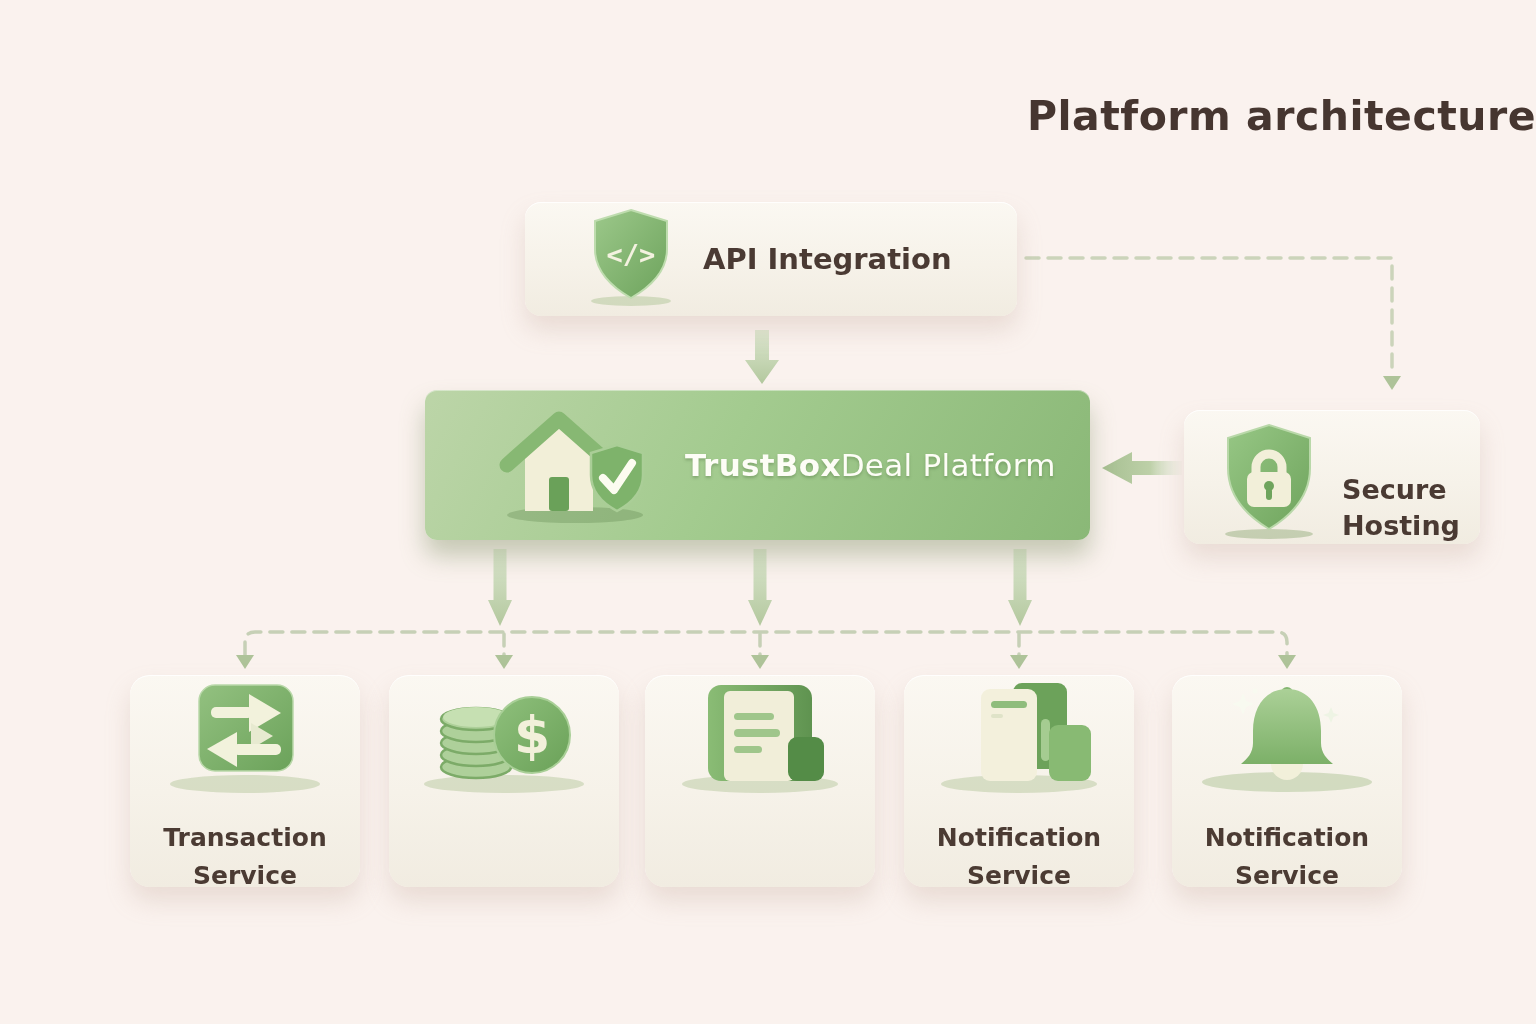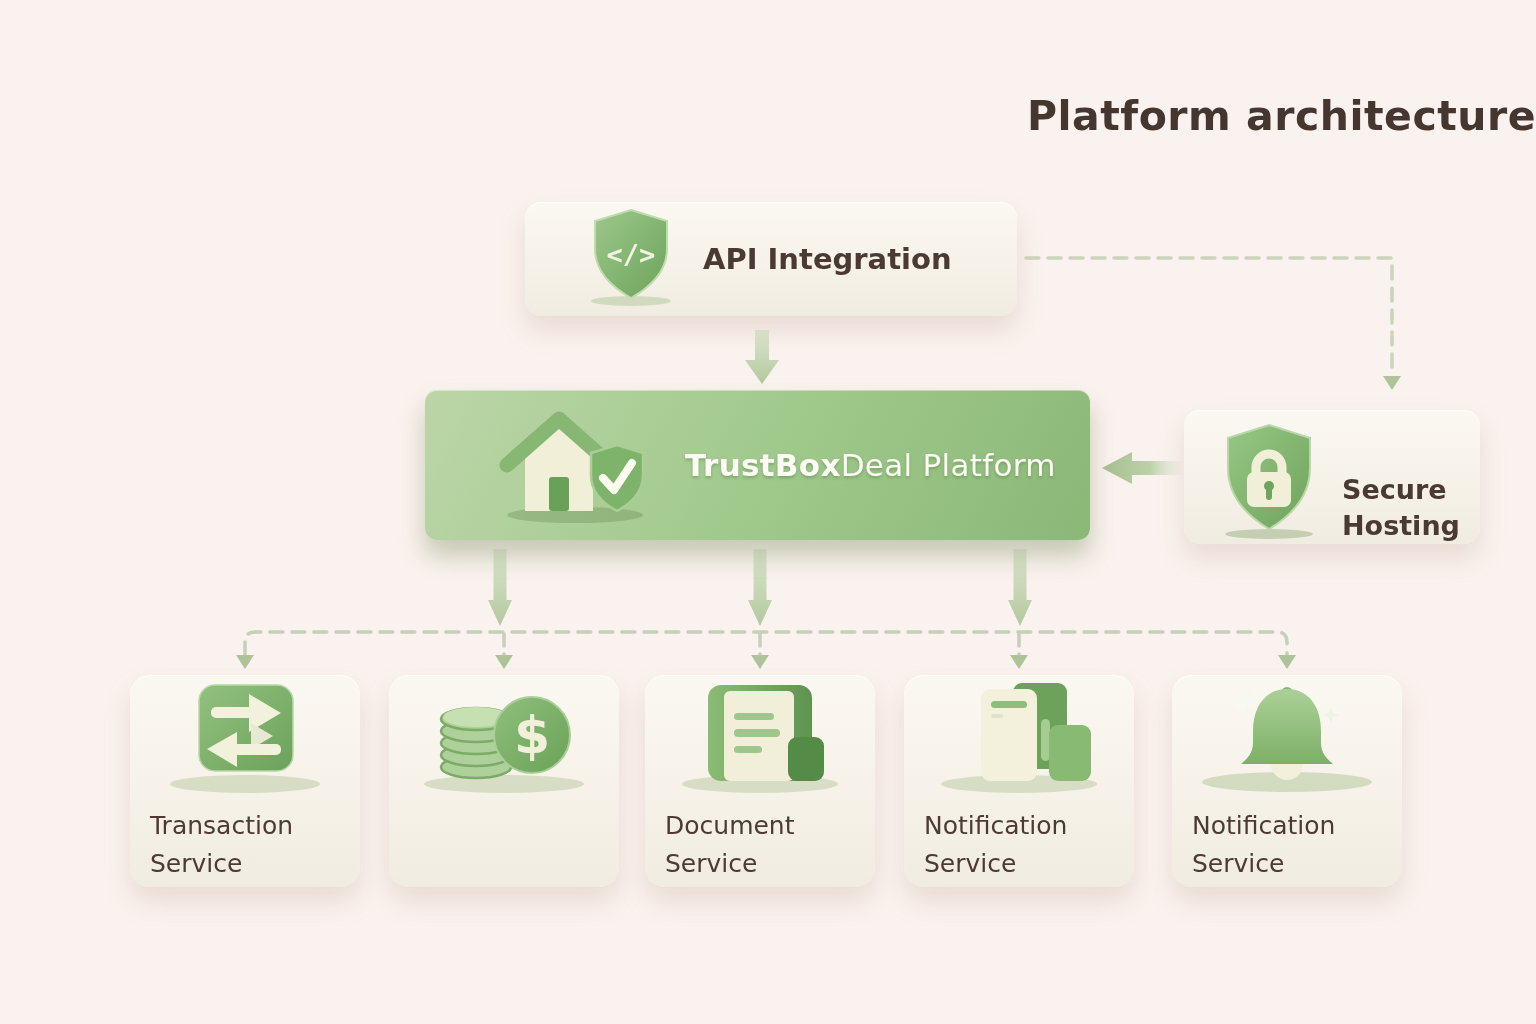--- a/index.html
+++ b/index.html
@@ -48,22 +48,22 @@
     padding-left:36px;gap:24px;box-sizing:border-box;align-items:flex-end;}
   .secure-label{font-size:27px;font-weight:600;line-height:36px;color:#4a3a33;width:120px;}
 
   .service-card{
     top:675px;width:230px;height:212px;border-radius:20px;
     display:flex;flex-direction:column;align-items:center;
     box-sizing:border-box;padding-top:10px;
   }
   .icon-box{height:110px;display:flex;align-items:flex-end;justify-content:center;}
   .service-label{
-    margin-top:12px;
-    font-size:25px;font-weight:400;line-height:38px;color:#4b3b33;width:190px;
+    margin-top:24px;text-align:center;
+    font-size:25px;font-weight:700;line-height:38px;color:#4b3b33;width:190px;
   }
 
   .connectors{position:absolute;left:0;top:0;width:1536px;height:1024px;pointer-events:none;}
 </style>
 </head>
 <body>
 
 <div class="stage">
 
   <svg class="connectors" viewBox="0 0 1536 1024">
@@ -214,21 +214,20 @@
           </defs>
         <ellipse cx="90" cy="105" rx="78" ry="9" fill="rgba(148,178,118,.32)"></ellipse>
         <rect x="38" y="6" width="104" height="96" rx="13" fill="url(#gD)"></rect>
         <rect x="54" y="12" width="70" height="90" rx="6" fill="#f1eed9"></rect>
         <rect x="64" y="34" width="40" height="7" rx="3.5" fill="#9fc68b"></rect>
         <rect x="64" y="50" width="46" height="8" rx="4" fill="#9fc68b"></rect>
         <rect x="64" y="67" width="28" height="7" rx="3.5" fill="#9fc68b"></rect>
         <rect x="118" y="58" width="36" height="44" rx="9" fill="#548c47"></rect>
       </svg>
     </div>
-    <div class="service-label">Document Service</div>
   </div>
 
   <div class="card service-card" style="left:904px">
     <div class="icon-box">
       <svg width="180" height="116" viewBox="0 0 180 116">
         <ellipse cx="90" cy="105" rx="78" ry="9" fill="rgba(148,178,118,.32)"></ellipse>
         <rect x="84" y="4" width="54" height="86" rx="9" fill="#6ca25a"></rect>
         <rect x="96" y="40" width="9" height="42" rx="4.5" fill="#a5cc91"></rect>
         <rect x="112" y="40" width="9" height="42" rx="4.5" fill="#a5cc91"></rect>
         <rect x="52" y="10" width="56" height="92" rx="9" fill="#f3f0dc"></rect>

